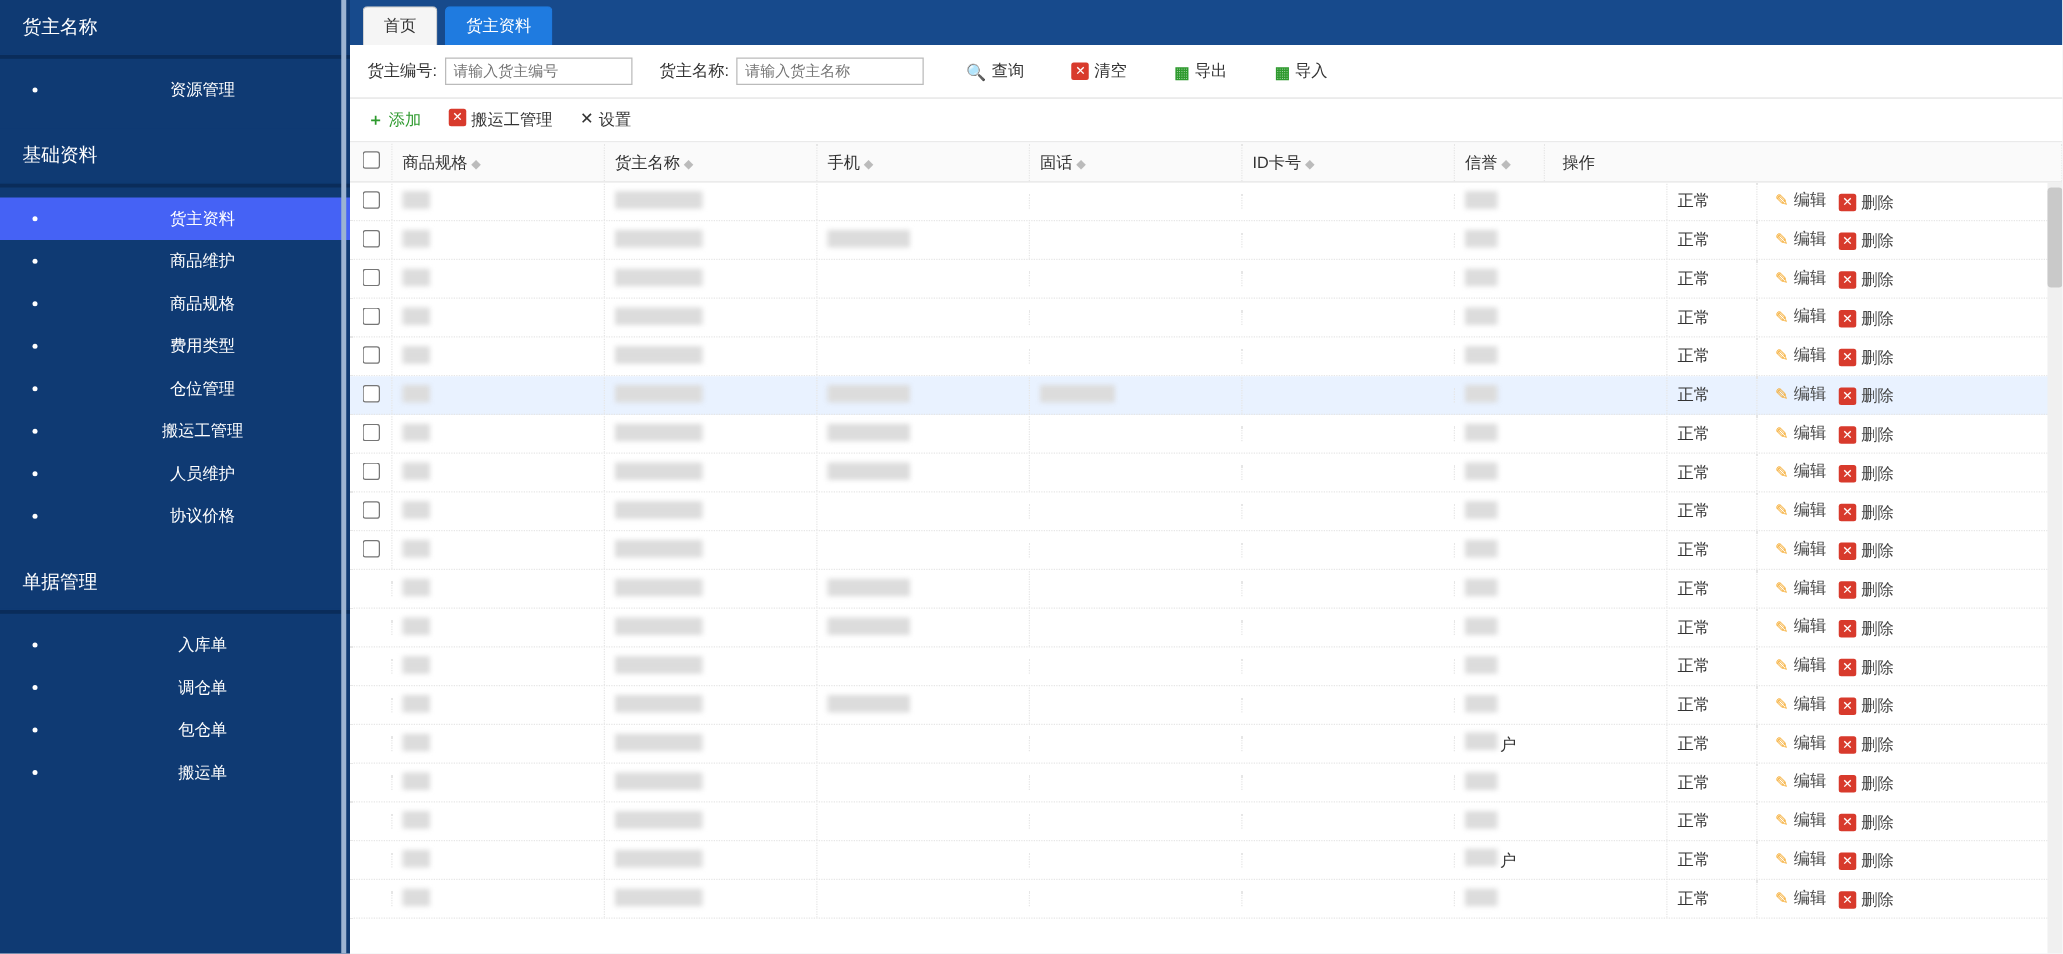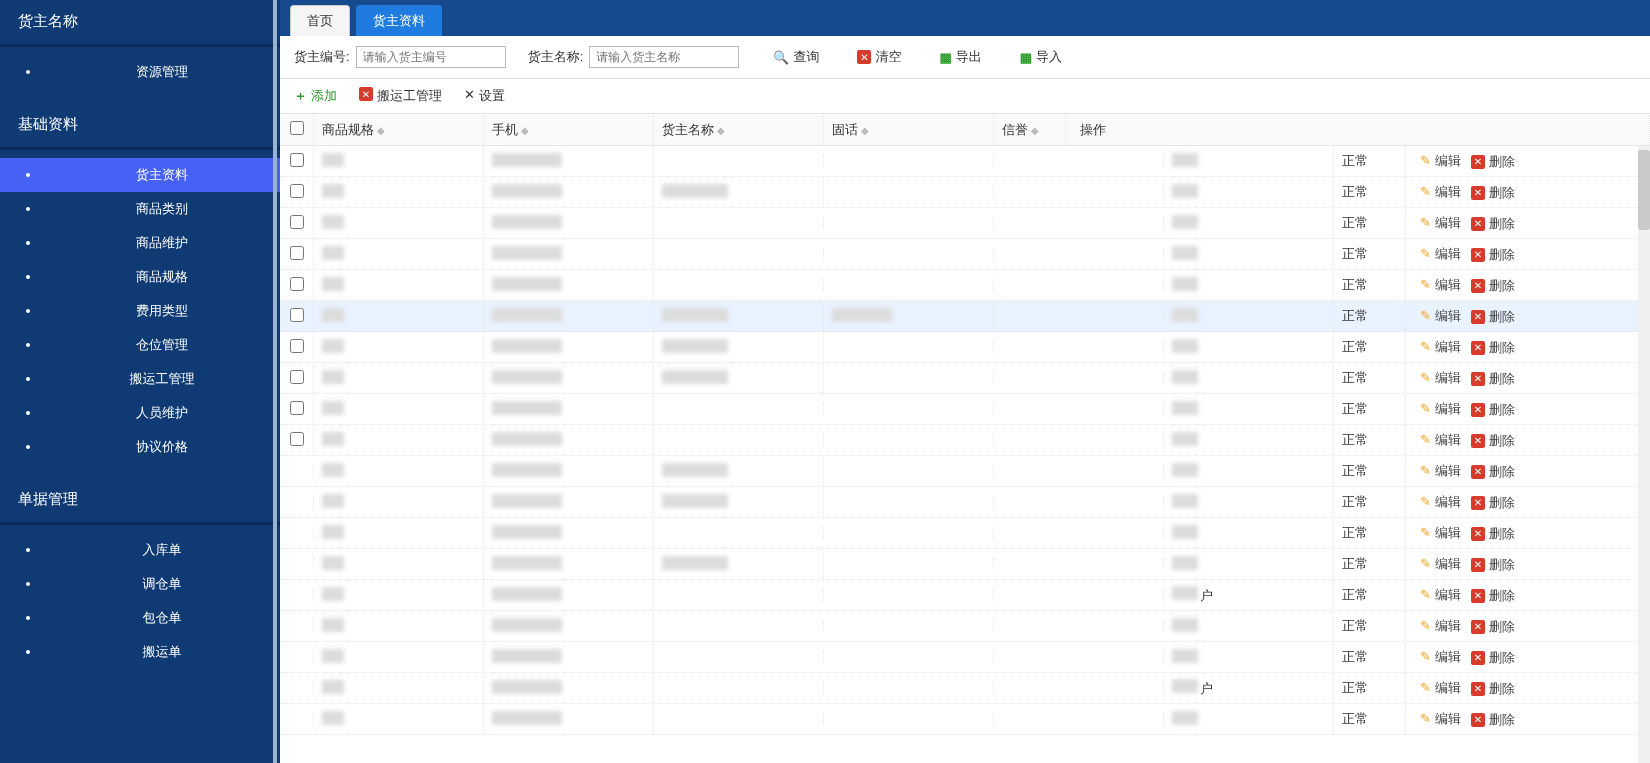--- a/index.html
+++ b/index.html
@@ -59,21 +59,20 @@
   <div id="sidebar-inner">
       <div class="side-group-title">货主名称</div>
       <div class="side-group-underline"></div>
       <div style="height: 8px;"></div>
       <div class="side-item">资源管理</div>
       <div style="height: 14px;"></div>
       <div class="side-group-title">基础资料</div>
       <div class="side-group-underline"></div>
       <div style="height: 8px;"></div>
       <div class="side-item active">货主资料</div>
-      <div class="side-item">商品类别</div>
       <div class="side-item">商品维护</div>
       <div class="side-item">商品规格</div>
       <div class="side-item">费用类型</div>
       <div class="side-item">仓位管理</div>
       <div class="side-item">搬运工管理</div>
       <div class="side-item">人员维护</div>
       <div class="side-item">协议价格</div>
       <div style="height: 14px;"></div>
       <div class="side-group-title">单据管理</div>
       <div class="side-group-underline"></div>
@@ -132,23 +131,24 @@
     <span class="btn-set">
       <span>✕</span>
       <span>设置</span>
     </span>
   </div>
 
   <div class="table-wrap">
     <div class="thead">
       <div class="th col-chk"><input type="checkbox" style=""></div>
       <div class="th col-code"><span>商品规格</span><span class="sort">◆</span></div>
+      <div class="th col-name"><span>货主名称</span><span class="sort">◆</span></div>
       <div class="th col-phone"><span>手机</span><span class="sort">◆</span></div>
-      <div class="th col-name"><span>货主名称</span><span class="sort">◆</span></div>
       <div class="th col-tel"><span>固话</span><span class="sort">◆</span></div>
+      <div class="th col-idcard"><span>ID卡号</span><span class="sort">◆</span></div>
       <div class="th col-credit"><span>信誉</span><span class="sort">◆</span></div>
       <div class="th col-op"><span>操作</span></div>
     </div>
     <div class="tbody" id="tbody">
         <div class="trow">
           <div class="td col-chk"><input type="checkbox" style=""></div>
           <div class="td col-code"><span class="blur" style="width:22px"></span></div>
           <div class="td col-name"><span class="blur" style="width:70px"></span></div>
           <div class="td col-phone"></div>
           <div class="td col-tel"></div>

